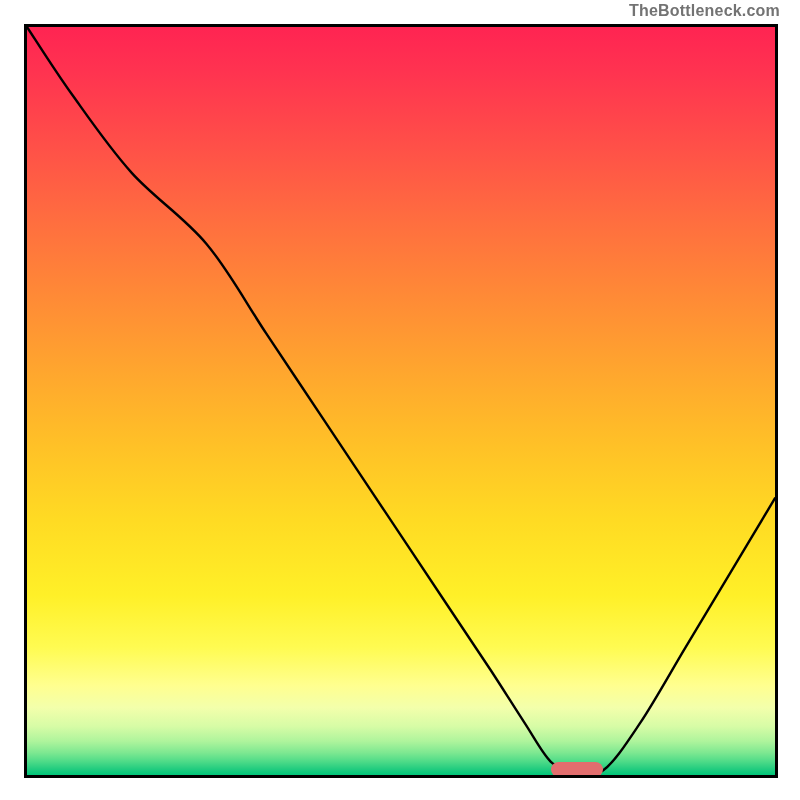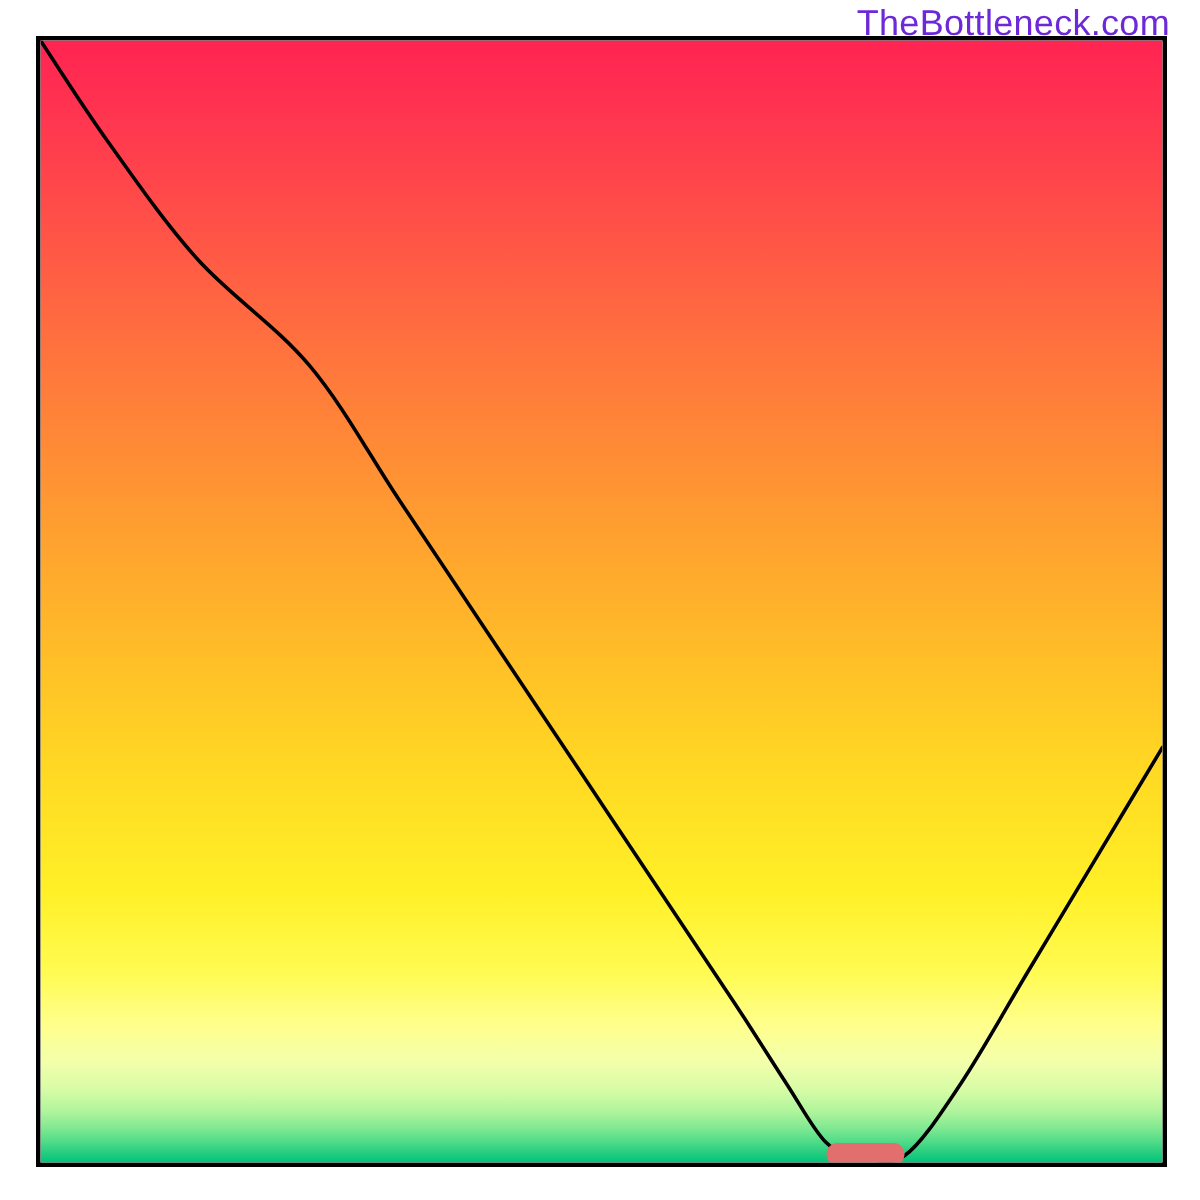--- a/index.html
+++ b/index.html
@@ -13,23 +13,23 @@
   }
   .chart-container {
     position: relative;
     width: 800px;
     height: 800px;
   }
   .watermark {
     position: absolute;
     top: 2px;
     right: 20px;
-    font-size: 24px;
-    font-weight: 400;
-    color: #6d28d9;
+    font-size: 16px;
+    font-weight: 700;
+    color: #737373;
     letter-spacing: 0.2px;
     z-index: 10;
   }
   .plot-area {
     position: absolute;
     left: 24px;
     top: 24px;
     width: 754px;
     height: 754px;
     box-sizing: border-box;

